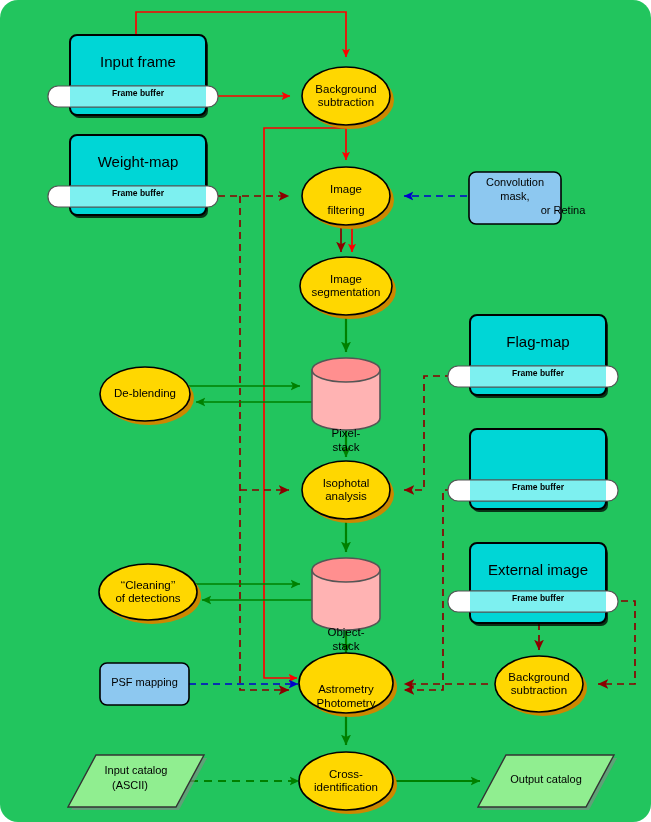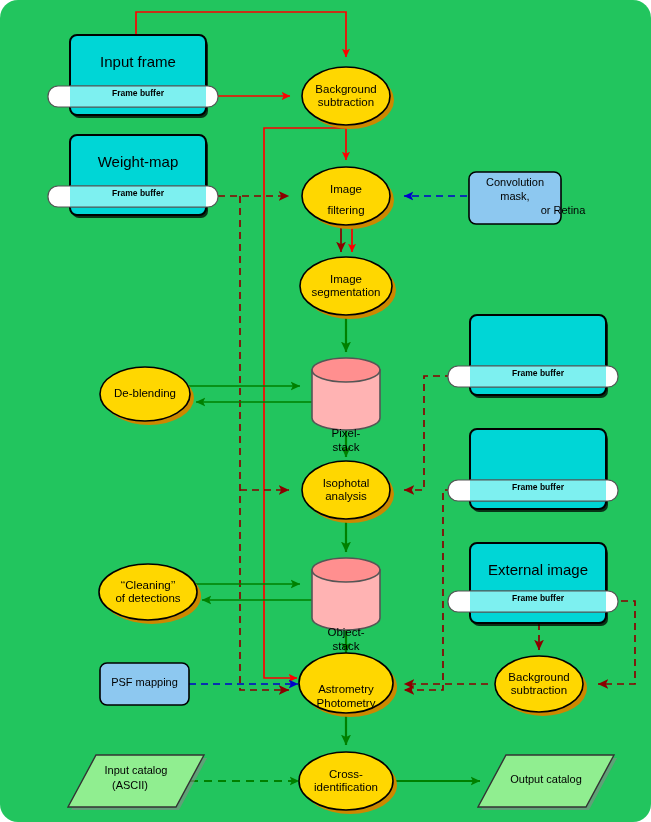--- a/index.html
+++ b/index.html
@@ -208,20 +208,21 @@
       <path d="M506,755 L614,755 L586,807 L478,807 Z" fill="#90ee90" stroke="#333" stroke-width="1.4"></path>
     </g>
   </svg>
 
   <div class="lbl store-title" style="left:70px;top:54px;width:136px;">Input frame</div>
   <div class="lbl fb-lbl" style="left:70px;top:89px;width:136px;">Frame buffer</div>
 
   <div class="lbl store-title" style="left:70px;top:154px;width:136px;">Weight-map</div>
   <div class="lbl fb-lbl" style="left:70px;top:189px;width:136px;">Frame buffer</div>
 
+  <div class="lbl store-title" style="left:470px;top:334px;width:136px;">Flag-map</div>
   <div class="lbl fb-lbl" style="left:470px;top:369px;width:136px;">Frame buffer</div>
 
   <div class="lbl fb-lbl" style="left:470px;top:483px;width:136px;">Frame buffer</div>
 
   <div class="lbl store-title" style="left:468px;top:562px;width:140px;">External image</div>
   <div class="lbl fb-lbl" style="left:470px;top:594px;width:136px;">Frame buffer</div>
 
   <div class="lbl proc-lbl" style="left:296px;top:83px;width:100px;">Background</div>
   <div class="lbl proc-lbl" style="left:296px;top:96px;width:100px;">subtraction</div>
 

